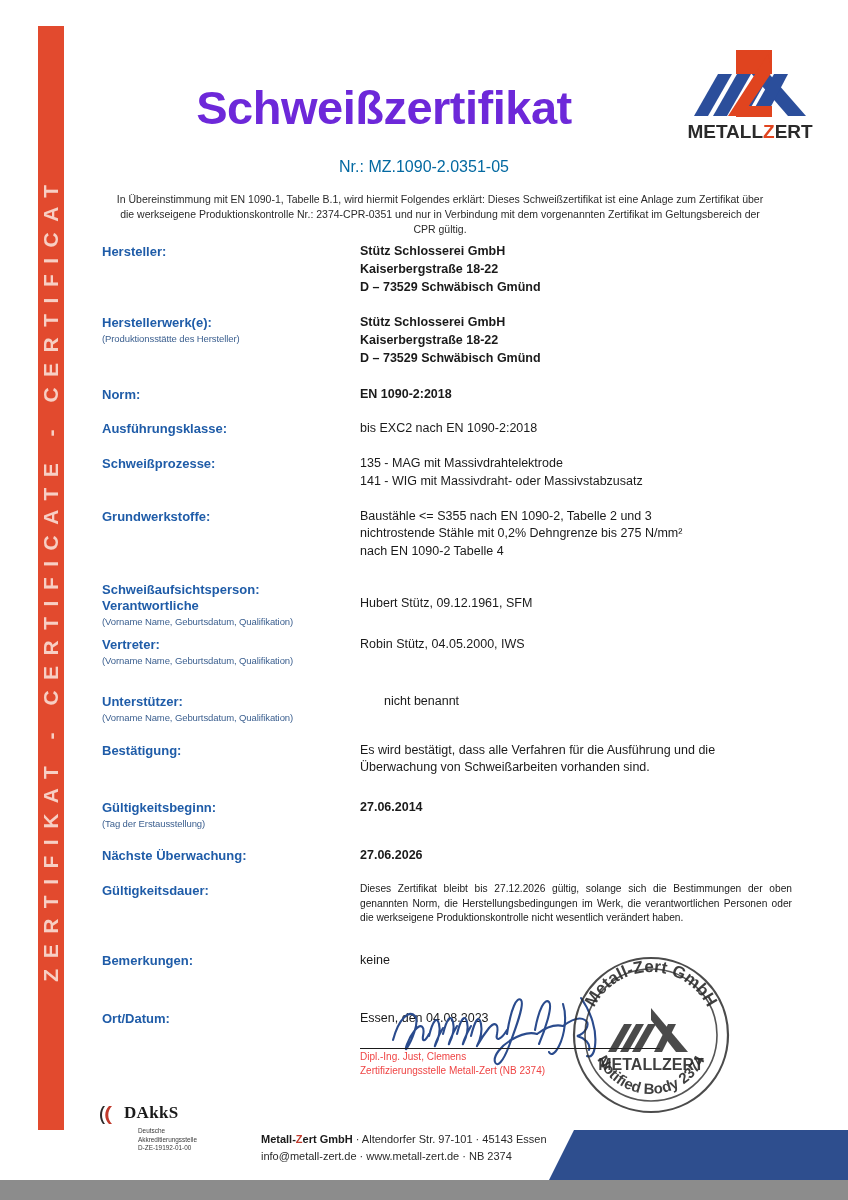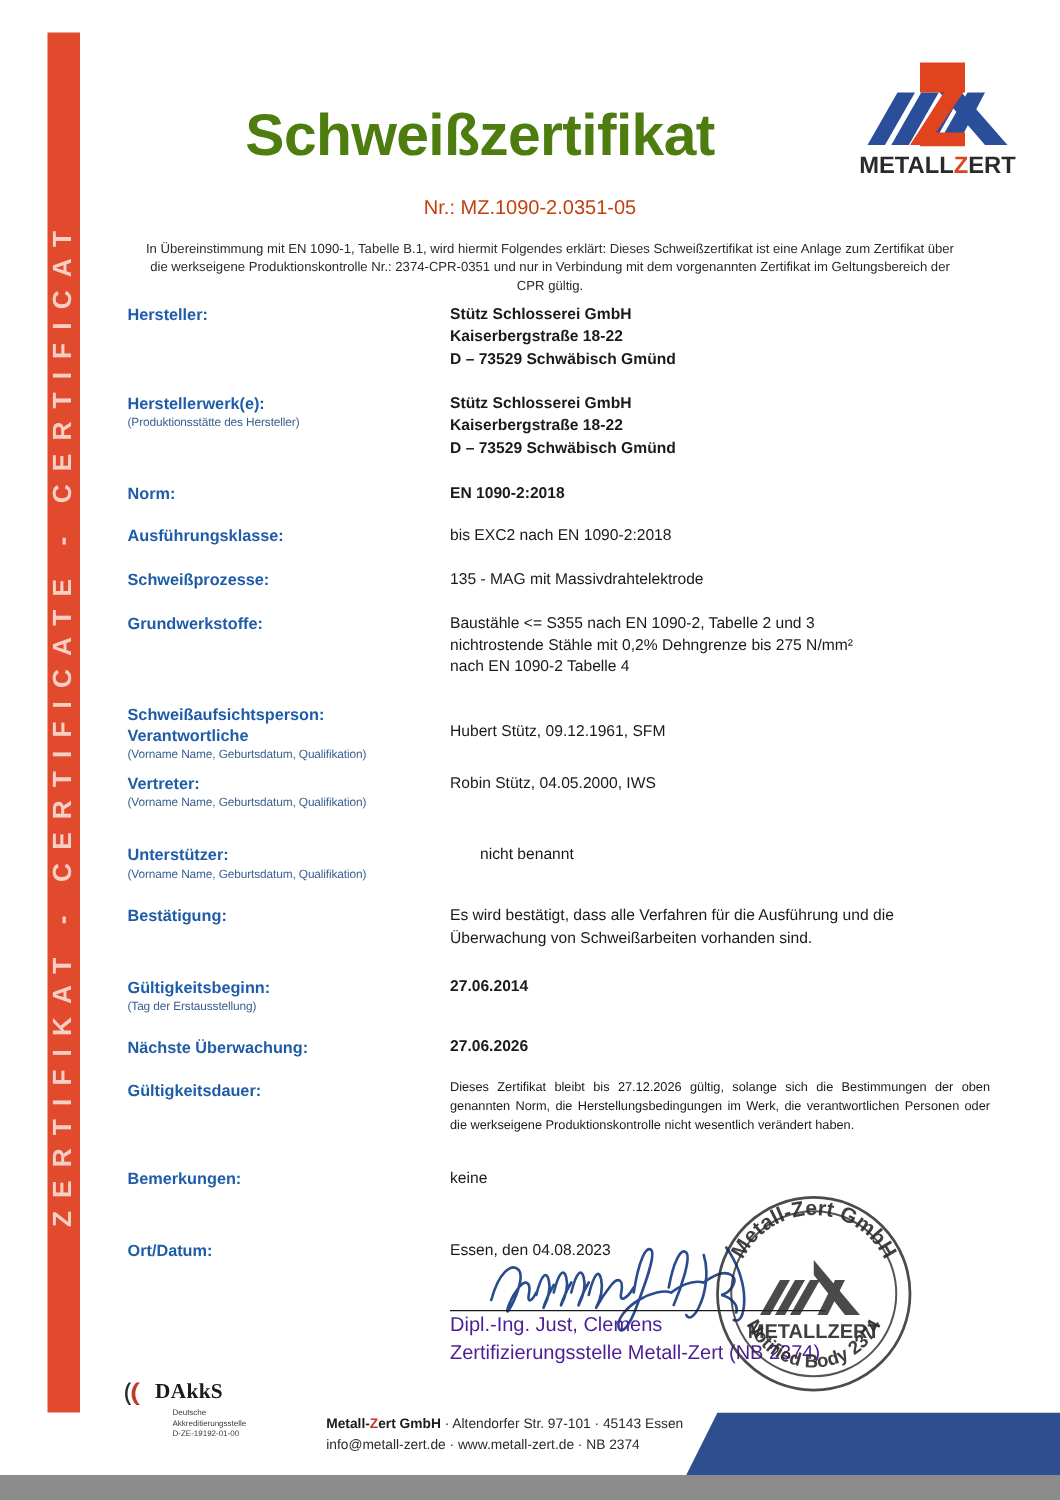--- a/index.html
+++ b/index.html
@@ -21,26 +21,26 @@
     display:flex;align-items:center;justify-content:center;
     white-space:nowrap;
     font-family:"Liberation Sans", sans-serif;
   }
   
   .logo{position:absolute;right:28px;top:36px;width:140px;height:110px;}
   .logo svg{display:block;}
   
   .title{
     position:absolute;left:0;right:0;top:80px;text-align:center;
-    font-size:47px;font-weight:700;color:#4d7c0f;letter-spacing:-0.5px;
+    font-size:47px;font-weight:700;color:#6d28d9;letter-spacing:-0.5px;
     padding-left:40px;padding-right:120px;
   }
   .certnr{
     position:absolute;left:0;right:0;top:158px;text-align:center;
-    font-size:16px;color:#c2410c;padding-left:40px;padding-right:40px;
+    font-size:16px;color:#0369a1;padding-left:40px;padding-right:40px;
   }
   .intro{
     position:absolute;left:110px;top:192px;width:660px;
     text-align:center;font-size:10.5px;color:#2b2b2b;line-height:1.45;
   }
   
   .rows{position:absolute;left:102px;top:243px;width:690px;}
   .row{position:relative;display:flex;align-items:flex-start;}
   .lbl{
     width:258px;flex:0 0 258px;color:#1f5ca8;font-size:13px;font-weight:700;
@@ -55,21 +55,21 @@
   }
   .val.bold{font-weight:700;}
   .val .ln{display:block;}
   .val.small{font-size:10.2px;line-height:1.45;text-align:justify;}
   
   .sigline{
     position:absolute;left:360px;top:1048px;width:300px;height:0;
     border-top:1px solid #1a1a1a;
   }
   .sigtext{
-    position:absolute;left:360px;top:1050px;font-size:16px;color:#4c1d95;
+    position:absolute;left:360px;top:1050px;font-size:10px;color:#ef4444;
     line-height:1.35;
   }
   .signature{position:absolute;left:385px;top:990px;width:230px;height:80px;}
   .stamp{position:absolute;left:568px;top:952px;width:166px;height:166px;}
   
   .dakks{position:absolute;left:100px;top:1104px;width:160px;}
   .dakks-main{display:flex;align-items:flex-start;}
   .dakks-bars{margin-right:4px;padding-top:1px;}
   .dakks-word{
     font-family:"Liberation Serif", serif;font-size:17px;font-weight:700;
@@ -156,20 +156,21 @@
         <div class="val">
           <span class="ln">bis EXC2 nach EN 1090-2:2018</span>
         </div>
       </div>
       <div class="row" style="margin-bottom: 17px;">
         <div class="lbl">
           <div>Schweißprozesse:</div>
         </div>
         <div class="val">
           <span class="ln">135 - MAG mit Massivdrahtelektrode</span>
+          <span class="ln">141 - WIG mit Massivdraht- oder Massivstabzusatz</span>
         </div>
       </div>
       <div class="row" style="margin-bottom: 20px;">
         <div class="lbl">
           <div>Grundwerkstoffe:</div>
         </div>
         <div class="val">
           <span class="ln">Baustähle &lt;= S355 nach EN 1090-2, Tabelle 2 und 3</span>
           <span class="ln">nichtrostende Stähle mit 0,2% Dehngrenze bis 275 N/mm²</span>
           <span class="ln">nach EN 1090-2 Tabelle 4</span>

